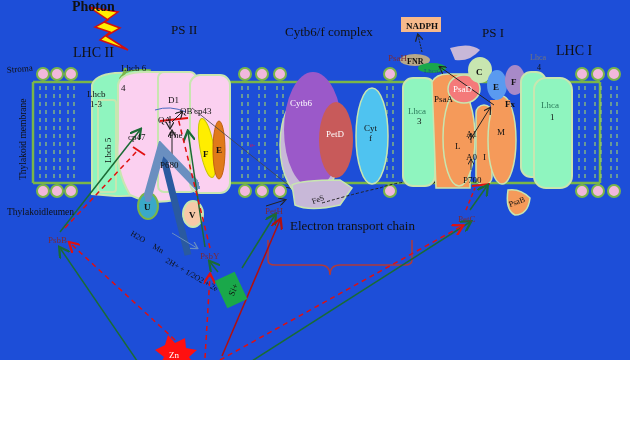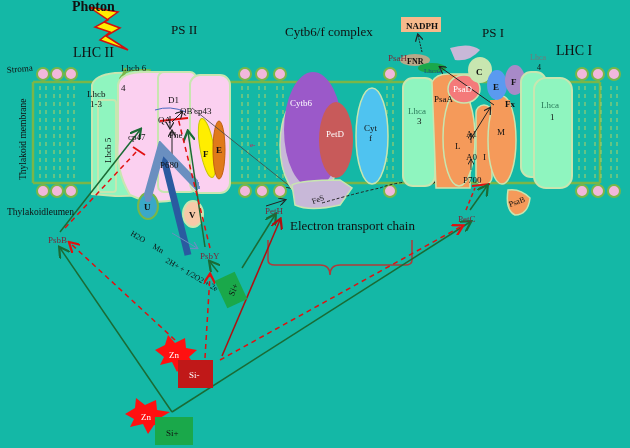--- a/index.html
+++ b/index.html
@@ -1,16 +1,16 @@
 <!DOCTYPE html>
 <html><head>
 <meta charset="utf-8">
 <style>
   html,body{margin:0;padding:0;background:#fff;}
-  #stage{position:relative;width:630px;height:448px;overflow:hidden;background:#14b8a6;font-family:"Liberation Serif","DejaVu Serif",serif;}
+  #stage{position:relative;width:630px;height:360px;overflow:hidden;background:#1d4ed8;font-family:"Liberation Serif","DejaVu Serif",serif;}
   svg{position:absolute;left:0;top:0;}
   .lbl{font-family:"Liberation Serif","DejaVu Serif",serif;}
 </style>
 </head>
 <body>
 
 <div id="stage">
 <svg width="630" height="448" viewBox="0 0 630 448">
   <defs>
     <marker id="ahG" markerWidth="8" markerHeight="8" refX="6" refY="4" orient="auto">

